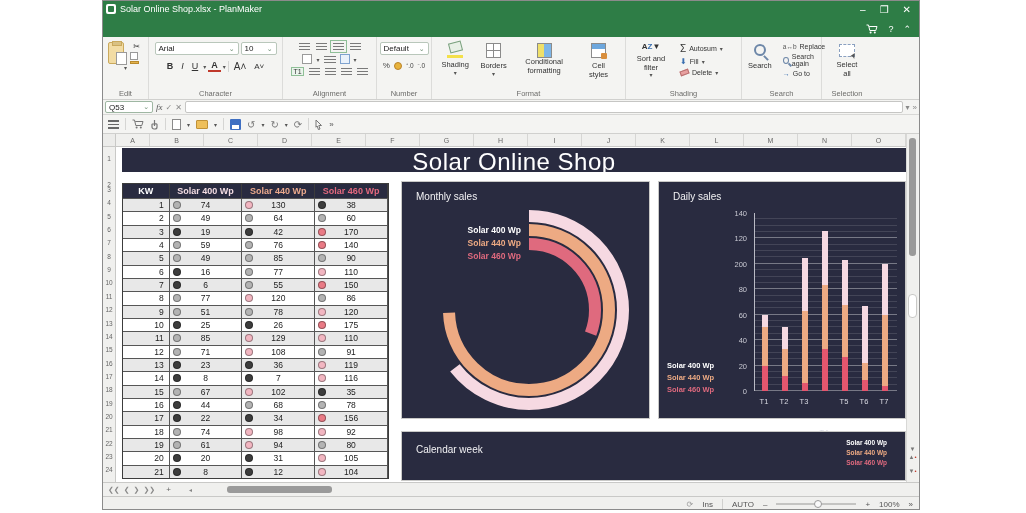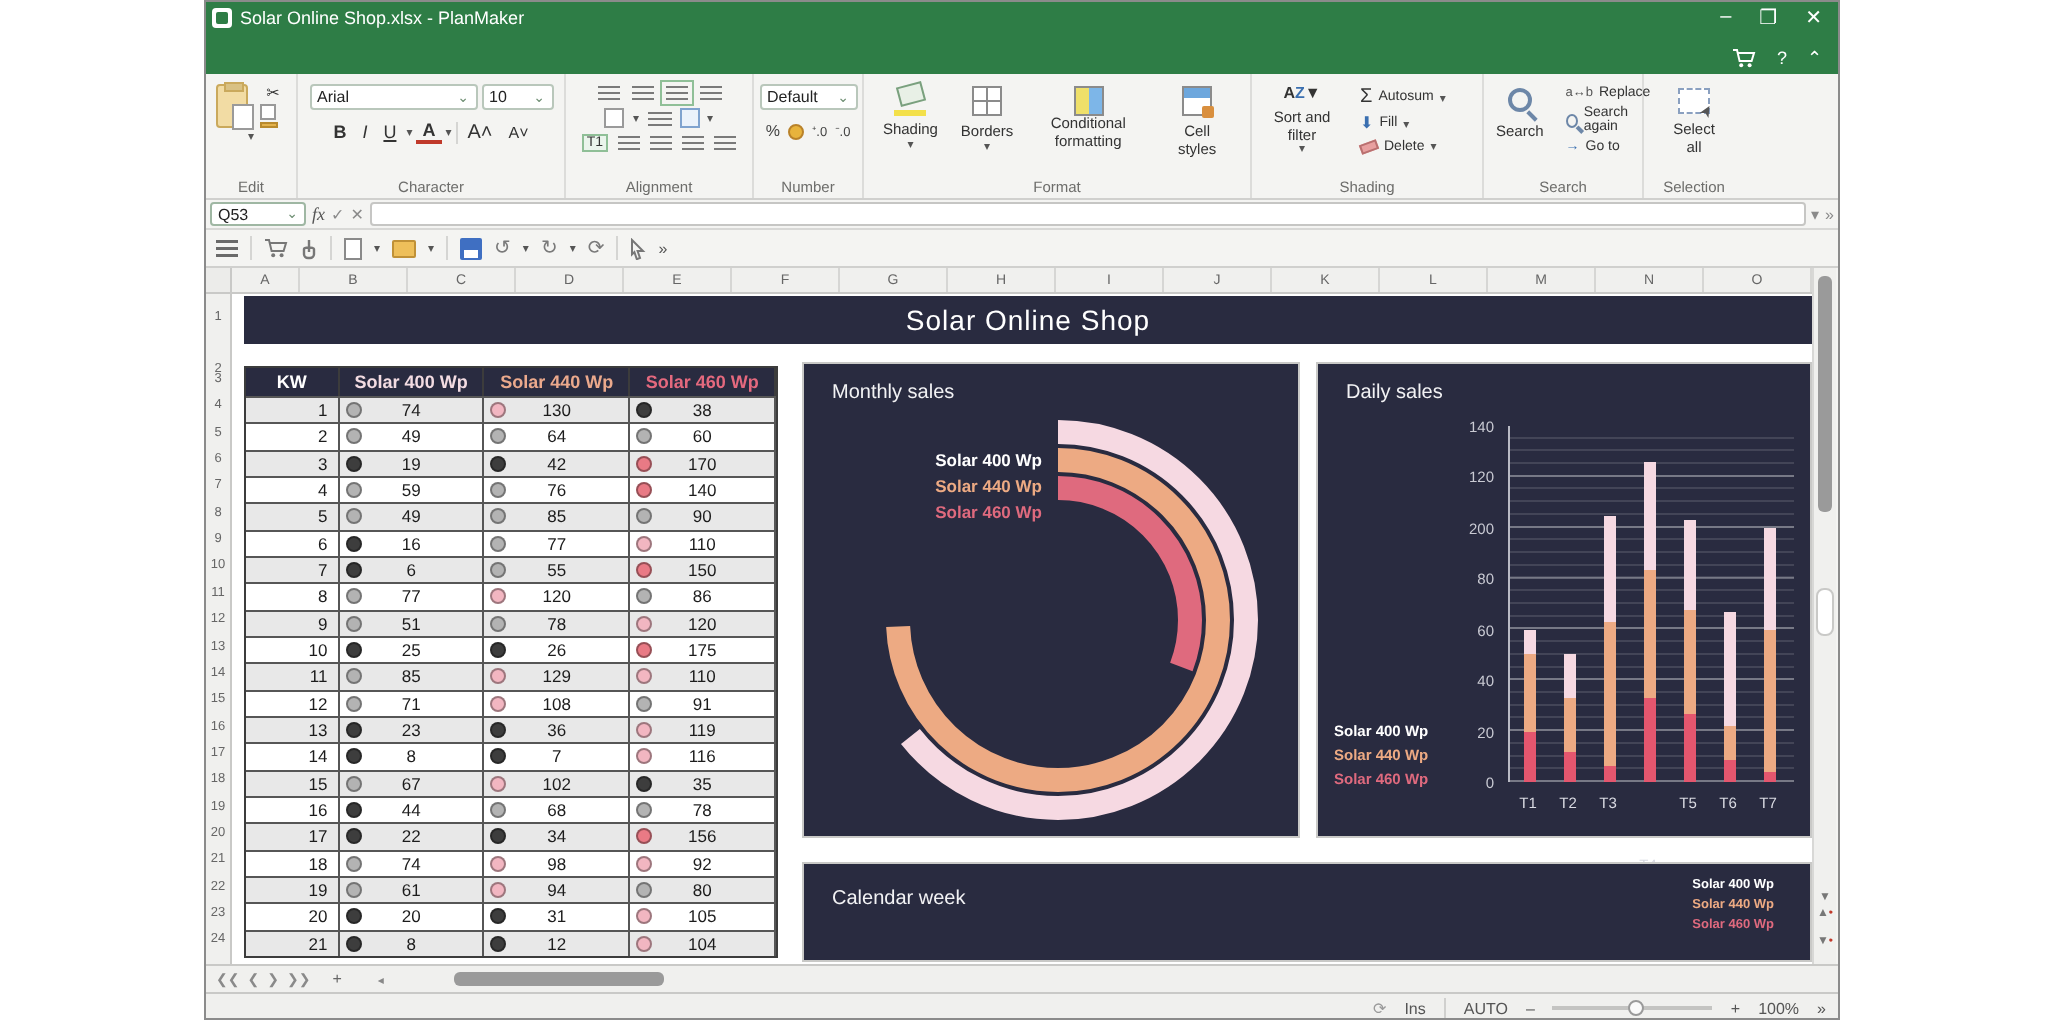--- a/index.html
+++ b/index.html
@@ -76,21 +76,21 @@
 
   
   .colheads { position:absolute; left:0; top:133px; width:806px; height:13px; background:#f0f0ee; border-bottom:1px solid #c9c9c7; display:flex; font-size:7px; color:#666; }
   .corner { width:13px; height:100%; border-right:1px solid #c9c9c7; background:#ececea; }
   .colhead { height:100%; border-right:1px solid #d6d6d4; display:flex; align-items:center; justify-content:center; }
   .rowheads { position:absolute; left:0; top:146px; width:13px; height:335px; background:#f0f0ee; border-right:1px solid #c9c9c7; font-size:6.5px; color:#666; }
   .rowhead { position:absolute; left:0; width:100%; text-align:center; }
   .sheet { position:absolute; left:13px; top:146px; width:793px; height:335px; background:#fff; overflow:hidden; }
 
   
-  .banner { position:absolute; left:6px; top:1px; width:784px; height:24px; background:#292b40; display:flex; align-items:center; justify-content:center; color:#fff; font-size:14px; letter-spacing:0.5px; }
+  .banner { position:absolute; left:6px; top:1px; width:784px; height:24px; background:#292b40; display:flex; align-items:flex-start; justify-content:center; color:#fff; font-size:24px; letter-spacing:0.5px; }
 
   
   .dtable { position:absolute; left:6px; top:36px; width:267px; border:1px solid #3c3c3c; }
   .dt-head { display:flex; height:14px; background:#292b40; font-size:9px; font-weight:bold; }
   .dt-head > div { display:flex; align-items:center; justify-content:center; border-right:1px solid #3c3c3c; }
   .dt-row { display:flex; height:13.33px; font-size:8.5px; color:#1c1c1c; }
   .dt-row:nth-child(odd) { background:#e8e8e8; }
   .dt-row:nth-child(even) { background:#ffffff; }
   .dt-row > div { border-right:1px solid #565656; border-top:1px solid #565656; display:flex; align-items:center; }
   .c-kw { width:47px; justify-content:flex-end; padding-right:5px; }

